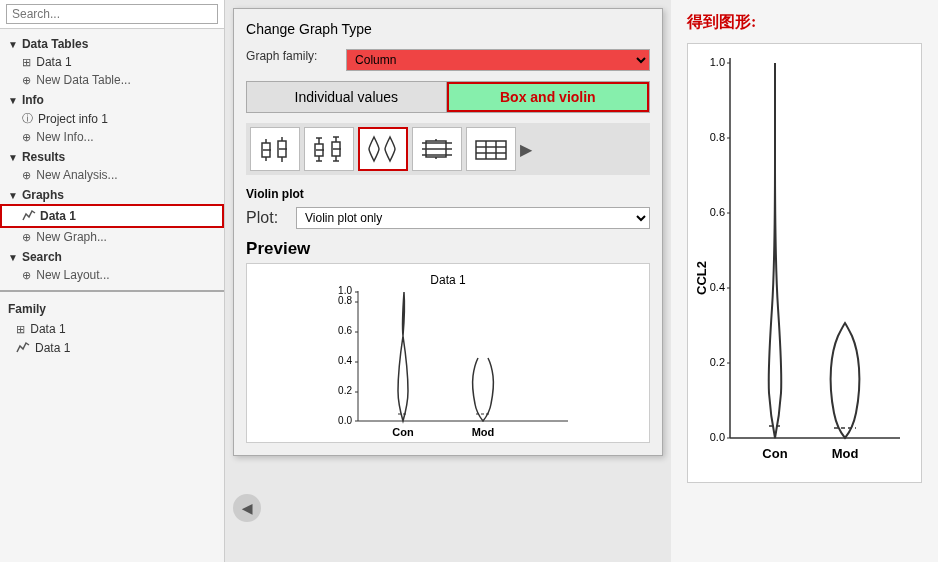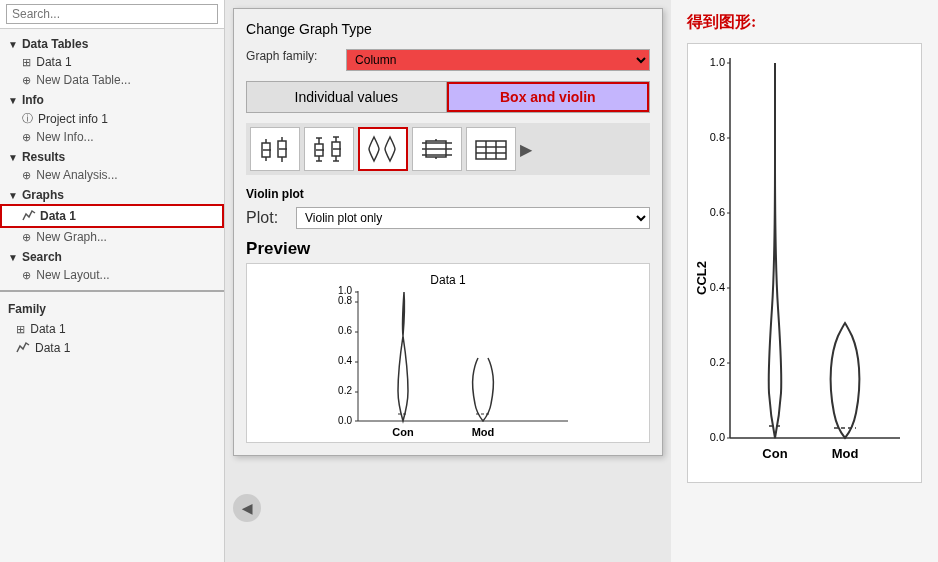--- a/index.html
+++ b/index.html
@@ -140,21 +140,21 @@
       padding: 5px 10px;
       font-size: 14px;
       text-align: center;
       cursor: pointer;
       background: #e0e0e0;
       border: none;
       border-right: 1px solid #aaa;
     }
     .tab-btn:last-child { border-right: none; }
     .tab-btn.active {
-      background: #c4b5fd;
+      background: #86efac;
       border: 2px solid #cc0000;
       font-weight: bold;
       color: #cc0000;
     }
     .graph-icons {
       display: flex;
       align-items: center;
       gap: 4px;
       margin-bottom: 12px;
       padding: 4px;

